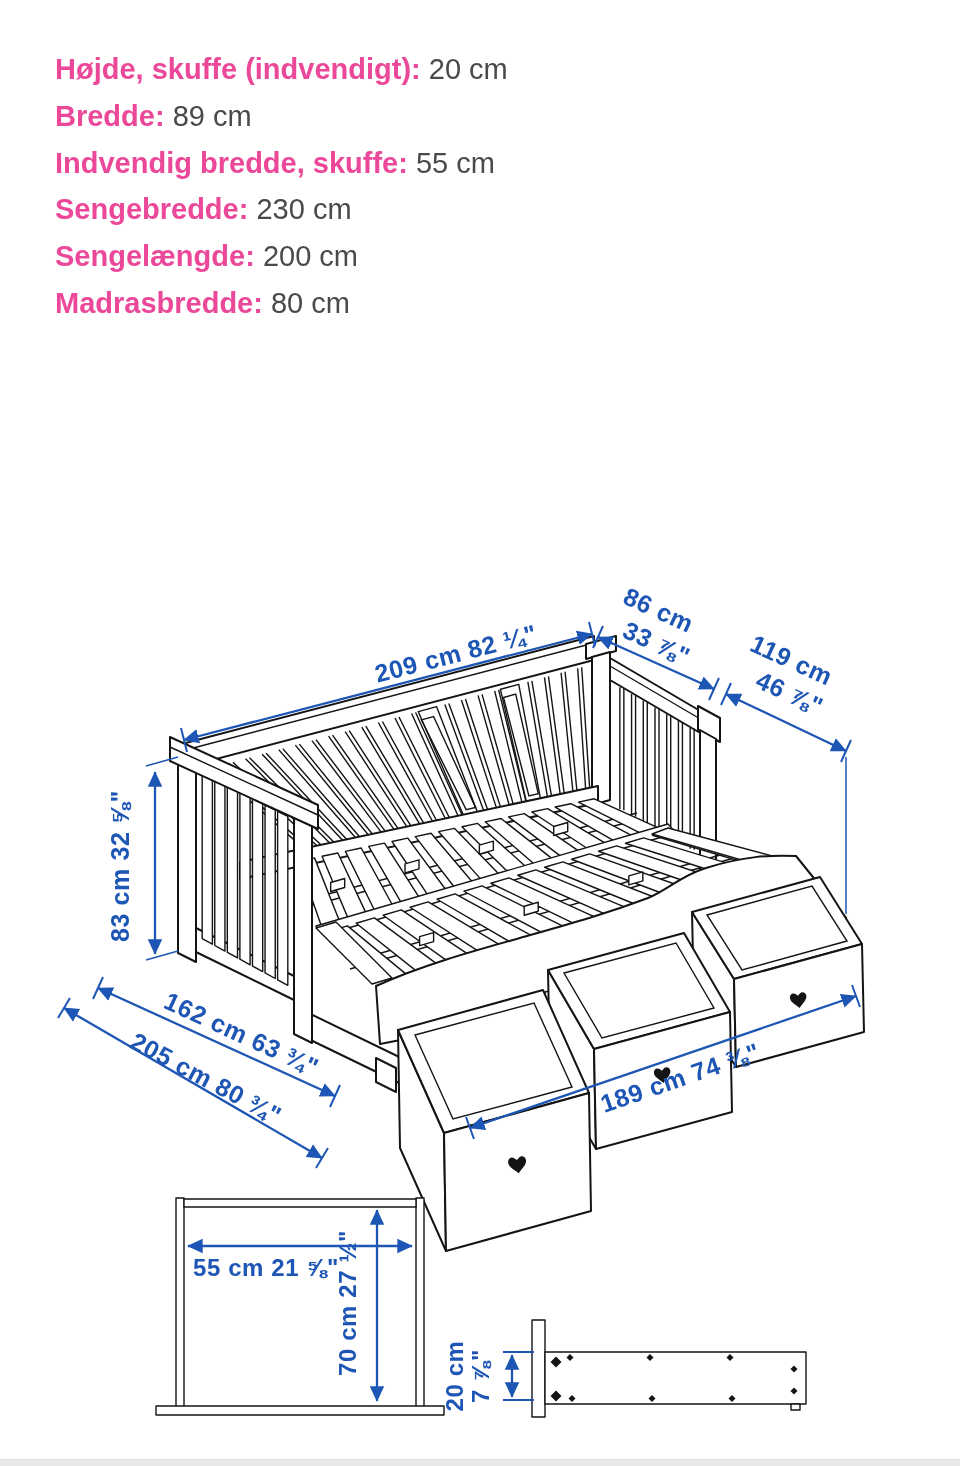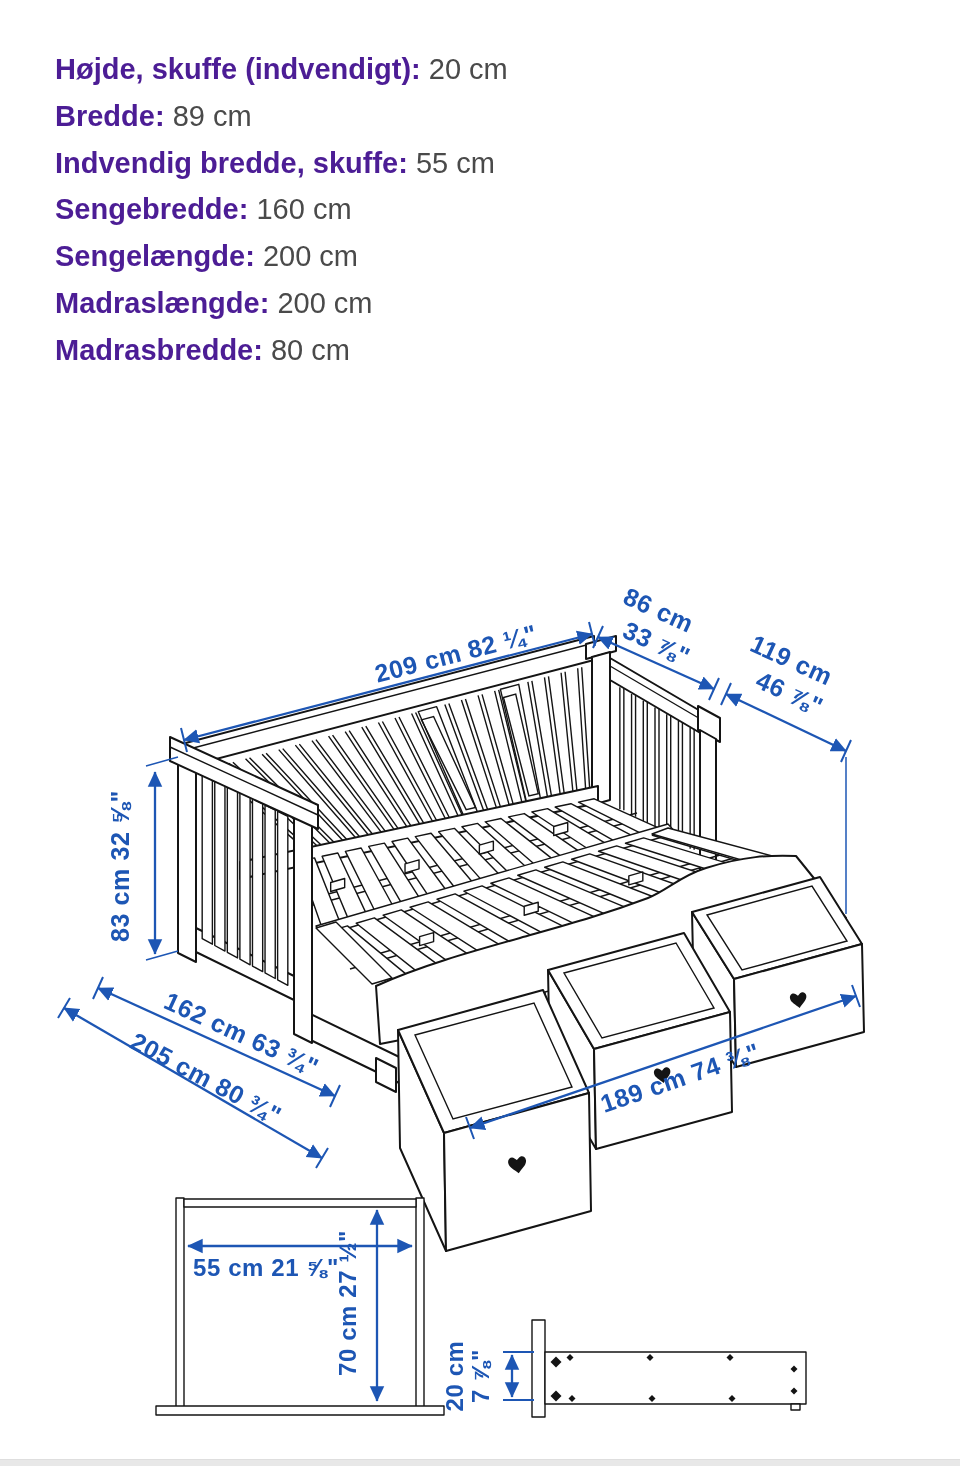--- a/index.html
+++ b/index.html
@@ -3,21 +3,21 @@
 <meta charset="utf-8">
 <style>
   :root{ --dim-blue:#1d56b4; --ink:#141414; }
   html,body{margin:0;padding:0;}
   body{
     width:960px;height:1466px;background:#ffffff;position:relative;overflow:hidden;
     font-family:"Liberation Sans","DejaVu Sans",sans-serif;
   }
   .specs{position:absolute;left:55px;top:46px;}
   .spec-row{font-size:29px;line-height:46.8px;color:#4a4a4a;white-space:nowrap;}
-  .spec-row b{font-weight:700;color:#4c1d95;}
+  .spec-row b{font-weight:700;color:#ec4899;}
   svg.diagram{position:absolute;left:0;top:0;width:960px;height:1466px;}
   .wf{fill:#ffffff;stroke:var(--ink);stroke-width:2;stroke-linejoin:round;}
   .wft{fill:#ffffff;stroke:var(--ink);stroke-width:1.4;stroke-linejoin:round;}
   .ln{fill:none;stroke:var(--ink);stroke-width:1.4;}
   .ln2{fill:none;stroke:var(--ink);stroke-width:2;}
   .knob{fill:var(--ink);stroke:none;}
   .dim{stroke:var(--dim-blue);stroke-width:2.3;fill:none;}
   .tick{stroke:var(--dim-blue);stroke-width:2;fill:none;}
   .ext{stroke:var(--dim-blue);stroke-width:1.5;fill:none;}
   .dimlbl{fill:var(--dim-blue);font-weight:700;font-size:25px;letter-spacing:.6px;}
@@ -25,23 +25,22 @@
   #arr path{fill:var(--dim-blue);}
   .bottom-bar{position:absolute;left:0;bottom:0;width:960px;height:6px;background:#e8e8e8;border-top:1px solid #dedede;}
 </style>
 </head>
 <body>
 
 <div class="specs">
   <div class="spec-row"><b>Højde, skuffe (indvendigt):</b> <span>20 cm</span></div>
   <div class="spec-row"><b>Bredde:</b> <span>89 cm</span></div>
   <div class="spec-row"><b>Indvendig bredde, skuffe:</b> <span>55 cm</span></div>
-  <div class="spec-row"><b>Sengebredde:</b> <span>160 cm</span></div>
+  <div class="spec-row"><b>Sengebredde:</b> <span>230 cm</span></div>
   <div class="spec-row"><b>Sengelængde:</b> <span>200 cm</span></div>
-  <div class="spec-row"><b>Madraslængde:</b> <span>200 cm</span></div>
   <div class="spec-row"><b>Madrasbredde:</b> <span>80 cm</span></div>
 </div>
 
 <svg class="diagram" viewBox="0 0 960 1466">
   <defs>
     <marker id="arr" viewBox="0 0 10 10" refX="8.5" refY="5" markerWidth="7.5" markerHeight="7.5" orient="auto-start-reverse">
       <path d="M0,0.8 L9,5 L0,9.2 Z"></path>
     </marker>
   </defs>
 

